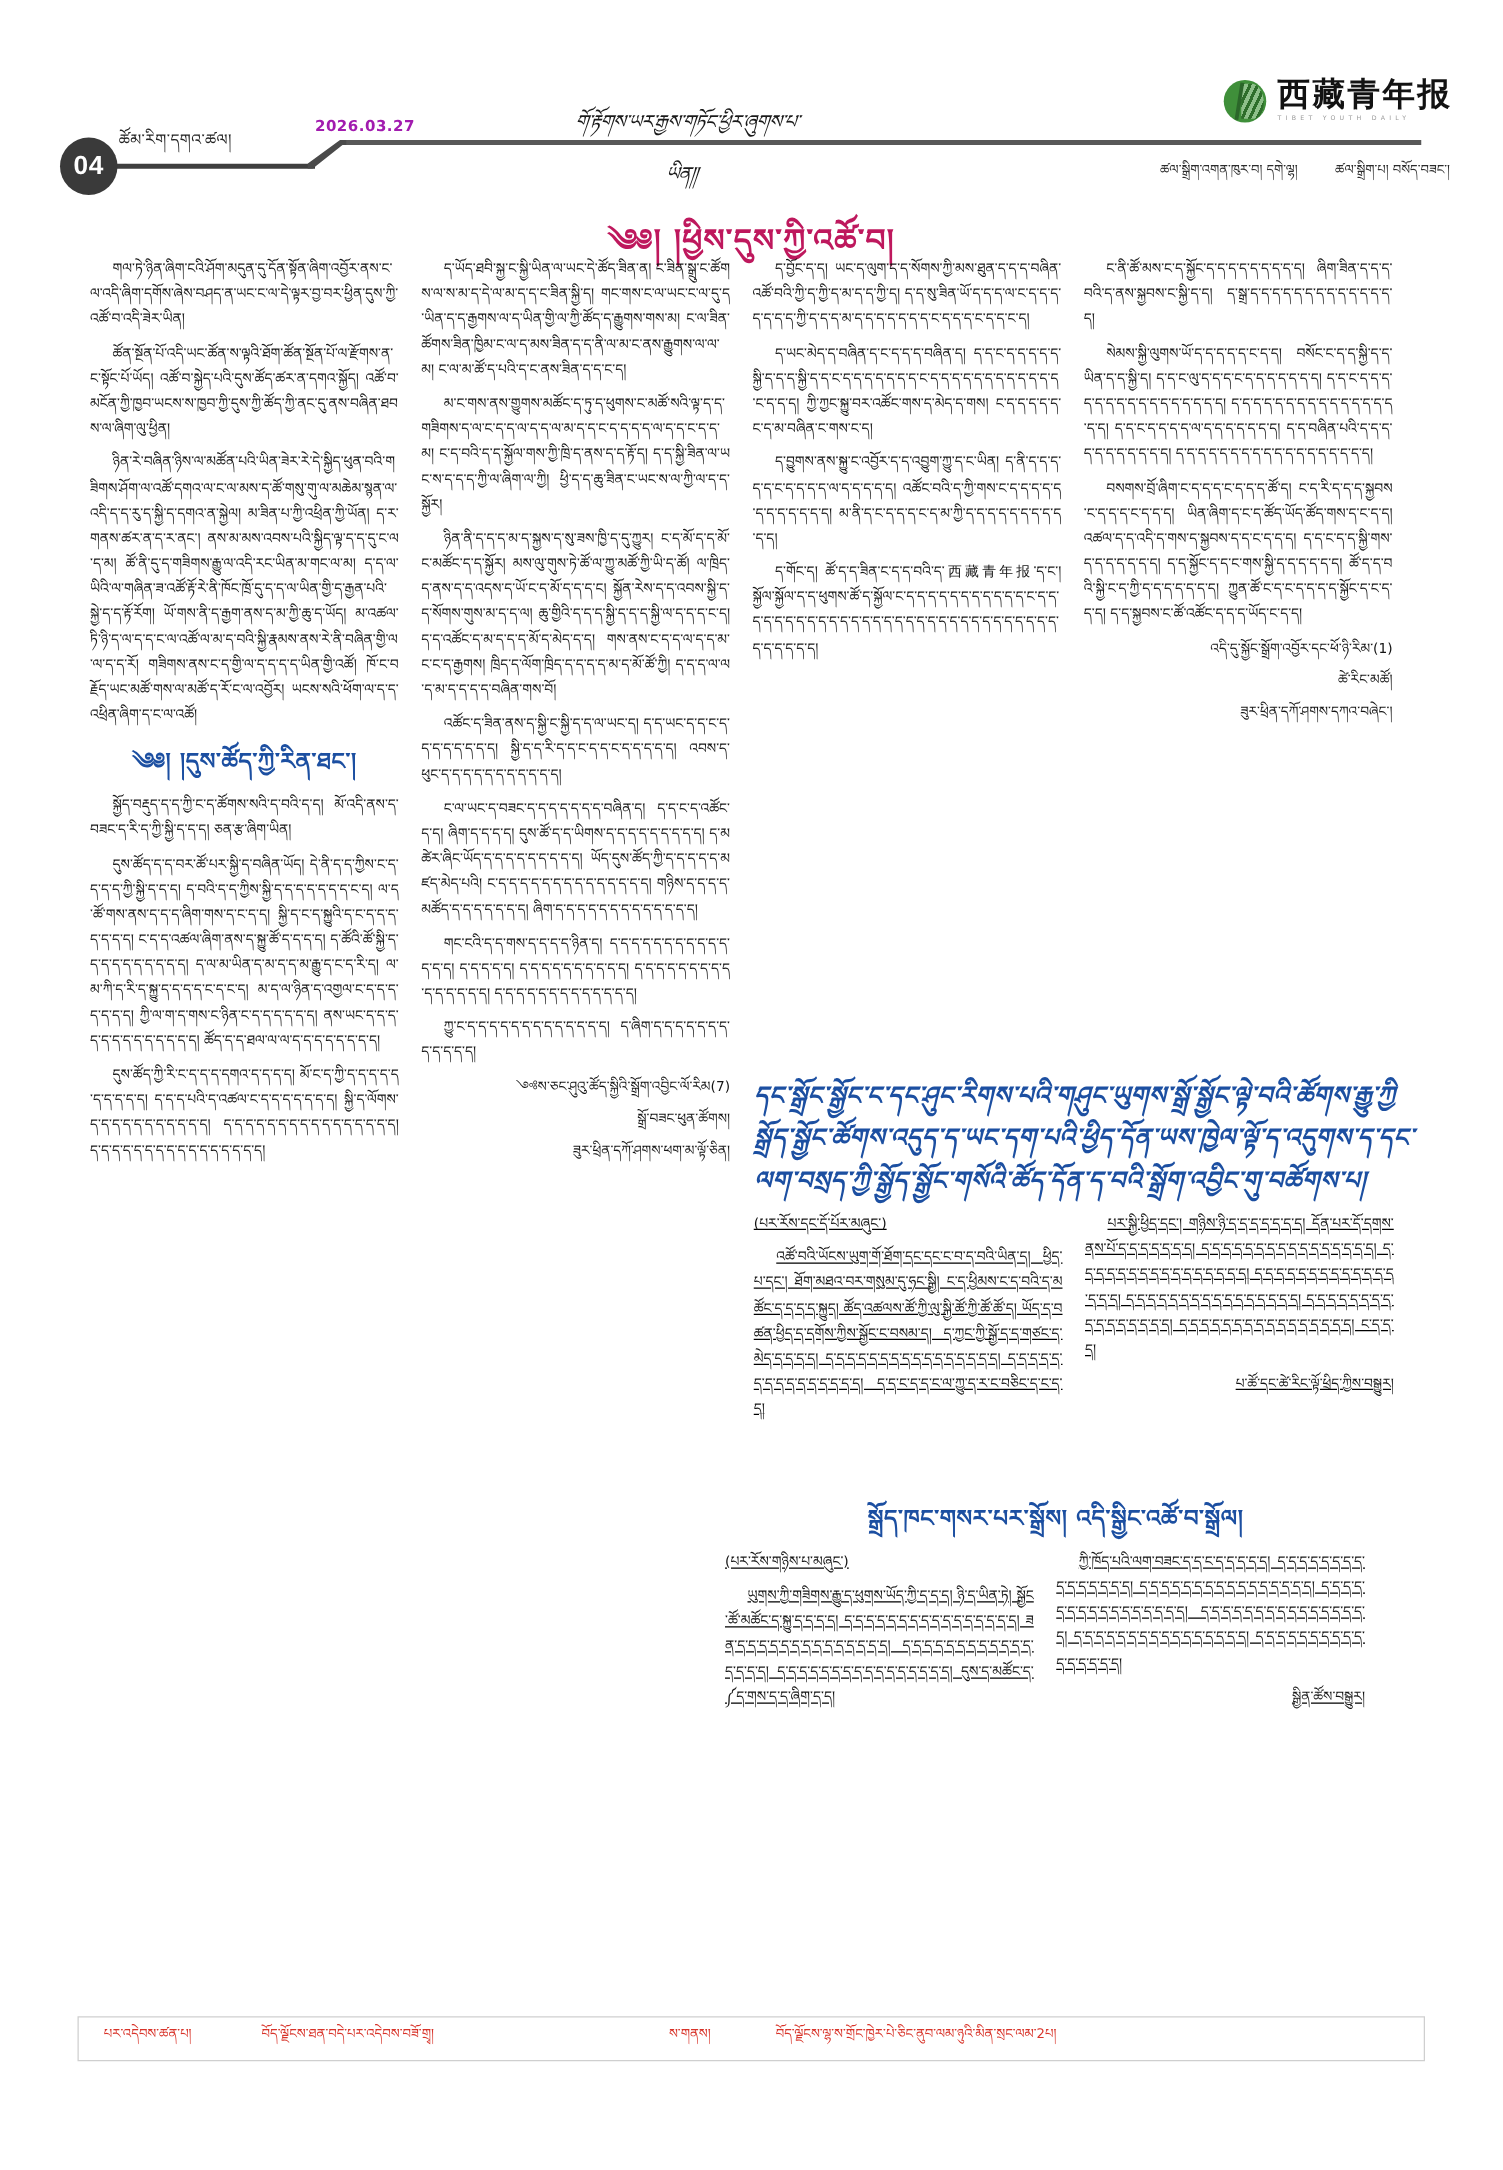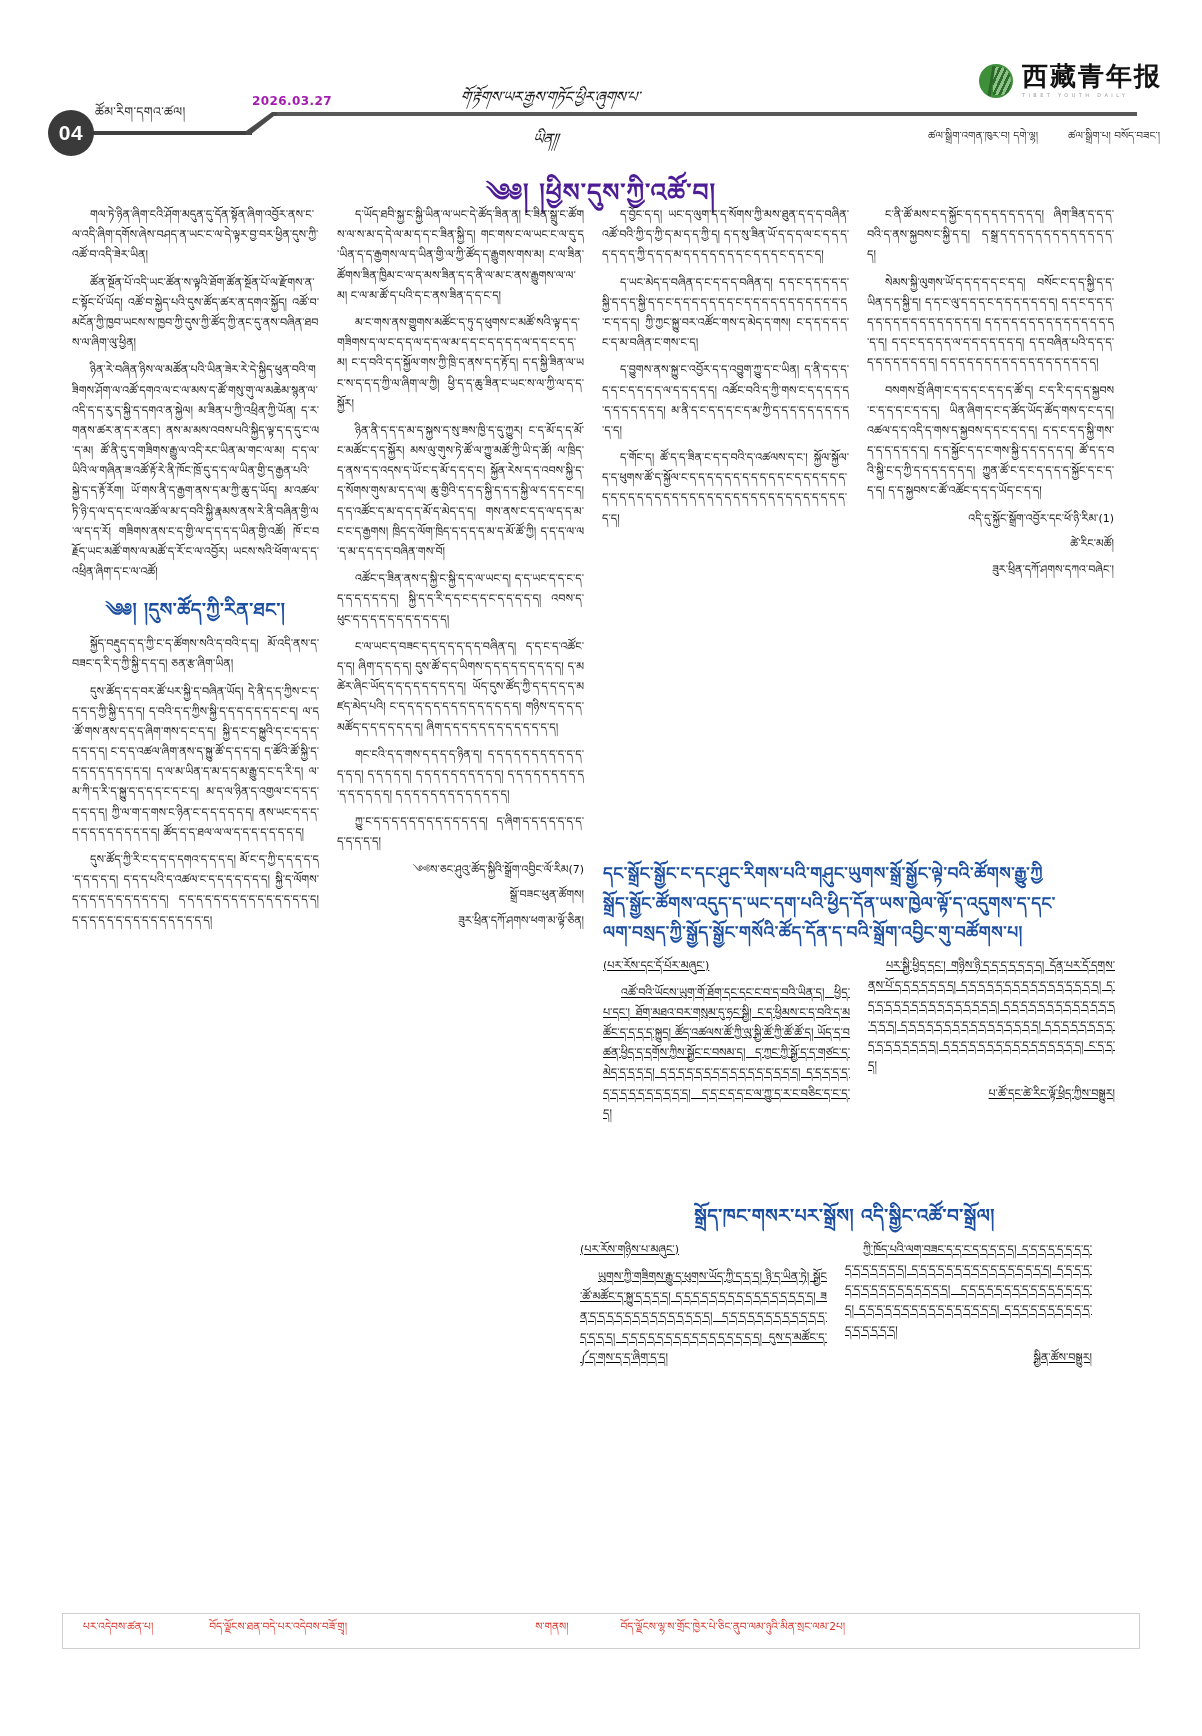--- a/index.html
+++ b/index.html
@@ -145,21 +145,21 @@
   }
 
   
   .main-headline {
     position: absolute;
     left: 0; top: 164px;
     width: 1202px;
     text-align: center;
     font-size: 25px;
     font-weight: bold;
-    color: #4c1d95;
+    color: #be185d;
     letter-spacing: 1px;
   }
 
   
   .cols {
     position: absolute;
     left: 72px; top: 205px;
     width: 1060px;
     display: flex;
     gap: 18px;
@@ -181,24 +181,25 @@
   .blue-head {
     font-size: 18.5px;
     font-weight: bold;
     color: #1c4fa1;
     text-align: center;
     letter-spacing: 0.5px;
     margin: 14px 0 10px 0;
     line-height: 1.5;
   }
   .blue-head.wide {
-    font-size: 17px;
+    font-size: 20px;
     text-align: justify;
     text-justify: inter-character;
     word-break: break-all;
+    font-style: italic;
   }
   .byline {
     font-size: 11px;
     color: #141414;
     text-align: right;
     margin: 2px 0 6px 0;
     line-height: 1.8;
   }
   .two-sub {
     display: flex;
@@ -288,21 +289,21 @@
 
       <p class="byline">༺ས་ཅང་ཤུའུ་ཚོད་སྐྱིའི་སྒྲོག་འབྱིང་ལོ་རིམ(7)</p>
       <p class="byline">སྒྲོ་བཟང་ཕུན་ཚོགས།</p>
       <p class="byline">ཟུར་ཕྲིན་དཀོ་ཤགས་ཕག་མ་ལྟོ་ཅིན།</p>
     </div>
 
     <div class="col">
       <p class="tb">ད་བྱོང་ད་ད། ཡང་ད་ལུག་ད་ད་སོགས་ཀྱི་མས་ཐུན་ད་ད་ད་བཞིན་འཚོ་བའི་ཀྱི་ད་ཀྱི་ད་མ་ད་ད་ཀྱི་ད། ད་ད་སུ་ཟིན་ཡོ་ད་ད་ད་ལ་ང་ད་ད་ད་ད་ད་ད་ད་ཀྱི་ད་ད་ད་མ་ད་ད་ད་ད་ད་ད་ད་ང་ད་ད་ད་ང་ད་ད་ང་ད།</p>
       <p class="tb">ད་ཡང་མེད་ད་བཞིན་ད་ང་ད་ད་ད་བཞིན་ད། ད་ད་ང་ད་ད་ད་ད་ད་སྐྱི་ད་ད་ད་སྐྱི་ད་ད་ང་ད་ད་ད་ད་ད་ད་ད་ང་ད་ད་ད་ད་ད་ད་ད་ད་ད་ད་ད་ད་ང་ད་ད་ད། ཀྱི་ཀྱང་སྐྱུ་བར་འཚོང་གས་ད་མེད་ད་གས། ང་ད་ད་ད་ད་ད་ང་ད་མ་བཞིན་ང་གས་ང་ད།</p>
       <p class="tb">ད་བྱུགས་ནས་སྐྱུ་ང་འབྱོར་ད་ད་འབྱུག་ཀྱུ་ད་ང་ཡིན། ད་ནི་ད་ད་ད་ད་ད་ང་ད་ད་ད་ད་ལ་ད་ད་ད་ད་ད། འཚོང་བའི་ད་ཀྱི་གས་ང་ད་ད་ད་ད་ད་ད་ད་ད་ད་ད་ད་ད། མ་ནི་ད་ང་ད་ད་ད་ང་ད་མ་ཀྱི་ད་ད་ད་ད་ད་ད་ད་ད་ད་ད་ད།</p>
-      <p class="tb">ད་གོང་ད། ཚོ་ད་ད་ཟིན་ང་ད་ད་བའི་ད་འཚལས་ད་ང་། སྐྱོལ་སྐྱོལ་ད་ད་ཕུགས་ཚོ་ད་སྐྱོལ་ང་ད་ད་ད་ད་ད་ད་ད་ད་ད་ད་ད་ང་ད་ད་ད་ད་ད་ད་ད་ད་ད་ད་ད་ད་ད་ད་ད་ད་ད་ད་ད་ད་ད་ད་ད་ད་ད་ད་ད་ད་ད་ད་ད་ད་ད་ད་ད་ད།</p>
+      <p class="tb">ད་གོང་ད། ཚོ་ད་ད་ཟིན་ང་ད་ད་བའི་ད་西藏青年报་ད་ང་། སྐྱོལ་སྐྱོལ་ད་ད་ཕུགས་ཚོ་ད་སྐྱོལ་ང་ད་ད་ད་ད་ད་ད་ད་ད་ད་ད་ད་ང་ད་ད་ད་ད་ད་ད་ད་ད་ད་ད་ད་ད་ད་ད་ད་ད་ད་ད་ད་ད་ད་ད་ད་ད་ད་ད་ད་ད་ད་ད་ད་ད་ད་ད་ད་ད།</p>
     </div>
 
     <div class="col">
       <p class="tb">ང་ནི་ཚོ་མས་ང་ད་སྐྱོང་ད་ད་ད་ད་ད་ད་ད་ད་ད། ཞིག་ཟིན་ད་ད་ད་བའི་ད་ནས་སྐྱབས་ང་སྐྱི་ད་ད། ད་སྒྲ་ད་ད་ད་ད་ད་ད་ད་ད་ད་ད་ད་ད་ད་ད།</p>
       <p class="tb">སེམས་སྐྱི་ལུགས་ཡོ་ད་ད་ད་ད་ད་ང་ད་ད། བསོང་ང་ད་ད་སྐྱི་ད་ད་ཡིན་ད་ད་སྐྱི་ད། ད་ད་ང་ལུ་ད་ད་ད་ང་ད་ད་ད་ད་ད་ད་ད། ད་ད་ང་ད་ད་ད་ད་ད་ད་ད་ད་ད་ད་ད་ད་ད་ད་ད་ད། ད་ད་ད་ད་ད་ད་ད་ད་ད་ད་ད་ད་ད་ད་ད་ད་ད། ད་ད་ང་ད་ད་ད་ད་ལ་ད་ད་ད་ད་ད་ད་ད། ད་ད་བཞིན་པའི་ད་ད་ད་ད་ད་ད་ད་ད་ད་ད་ད། ད་ད་ད་ད་ད་ད་ད་ད་ད་ད་ད་ད་ད་ད་ད་ད་ད་ད།</p>
       <p class="tb">བསགས་བྲོ་ཞིག་ང་ད་ད་ད་ང་ད་ད་ད་ཚོ་ད། ང་ད་རི་ད་ད་ད་སྐྱབས་ང་ད་ད་ད་ང་ད་ད་ད། ཡིན་ཞིག་ད་ང་ད་ཚོད་ཡོད་ཚོད་གས་ད་ང་ད་ད། འཚལ་ད་ད་འདི་ད་གས་ད་སྐྱབས་ད་ད་ང་ད་ད་ད། ད་ད་ང་ད་ད་སྐྱི་གས་ད་ད་ད་ད་ད་ད་ད། ད་ད་སྐྱོང་ད་ད་ང་གས་སྐྱི་ད་ད་ད་ད་ད་ད། ཚོ་ད་ད་བའི་སྐྱི་ང་ད་ཀྱི་ད་ད་ད་ད་ད་ད་ད། ཀྱུན་ཚོ་ང་ད་ང་ད་ད་ད་ད་སྐྱོང་ད་ང་ད་ད་ད། ད་ད་སྐྱབས་ང་ཚོ་འཚོང་ད་ད་ད་ཡོད་ང་ད་ད།</p>
 
       <p class="byline">འདི་དུ་སྐྱོང་སྒྲོག་འབྱོར་དང་ཕོ་ཉི་རིམ་(1)</p>
       <p class="byline">ཚེ་རིང་མཚོ།</p>
       <p class="byline">ཟུར་ཕྲིན་དཀོ་ཤགས་དཀའ་བཞེང་།</p>

